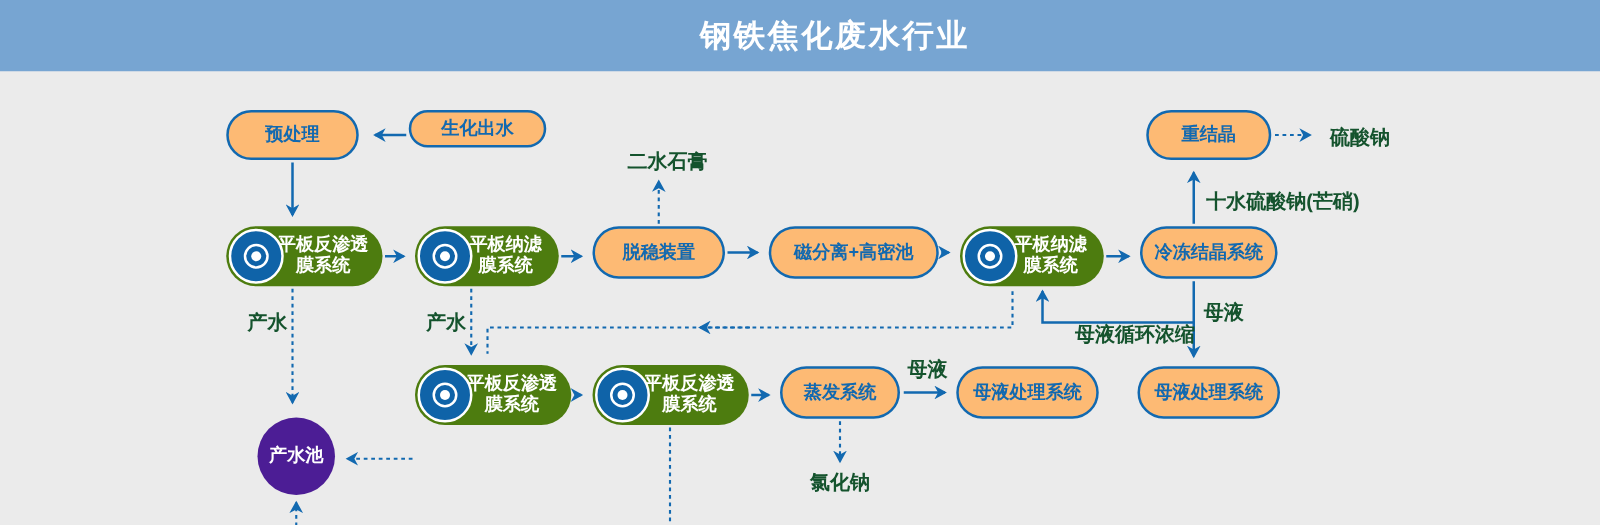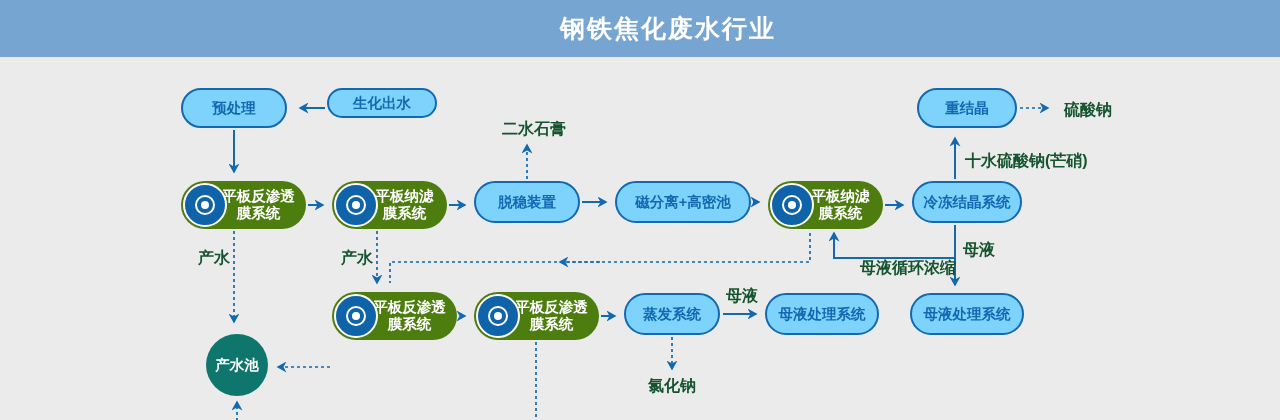--- a/index.html
+++ b/index.html
@@ -29,32 +29,32 @@
     position:absolute;
     box-sizing:border-box;
     display:flex;align-items:center;justify-content:center;
     text-align:center;
     line-height:1.15;
     font-size:14.5px;
     font-weight:bold;
     white-space:pre-line;
   }
   .node.outline{
-    background:#7dd3fc;
+    background:#fdba74;
     border:2.2px solid #1269b0;
     border-radius:999px;
     color:#1269b0;
   }
   .node.filled{
     background:#4d7c0f;
     border-radius:999px;
     color:#ffffff;
   }
   .node.circle{
-    background:#0f766e;
+    background:#4c1d95;
     border-radius:50%;
     color:#ffffff;
   }
   .node.filled .ntext{padding-left:30px;}
   .disc{
     position:absolute;
     left:2px;top:50%;
     transform:translateY(-50%);
     width:44px;height:44px;border-radius:50%;
     background:#0f63a8;

